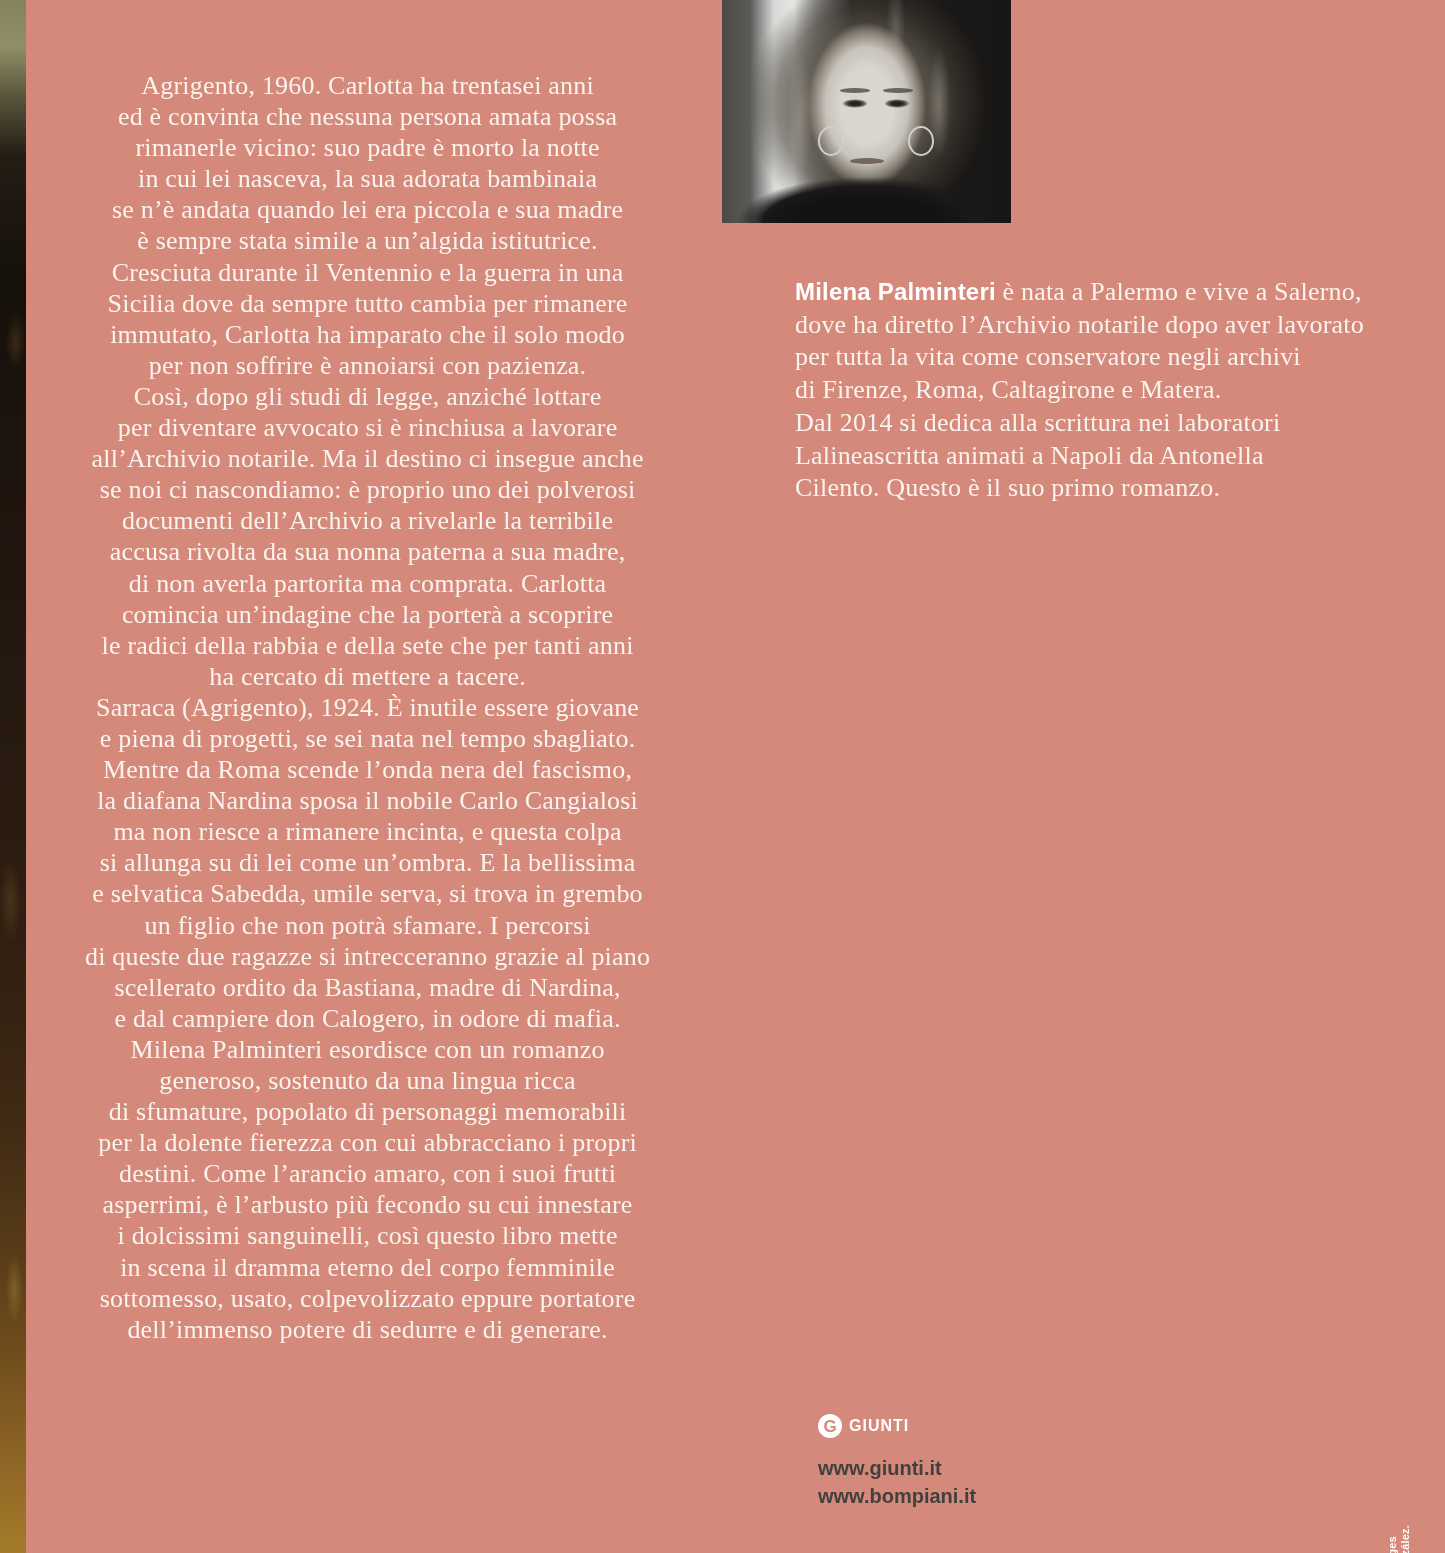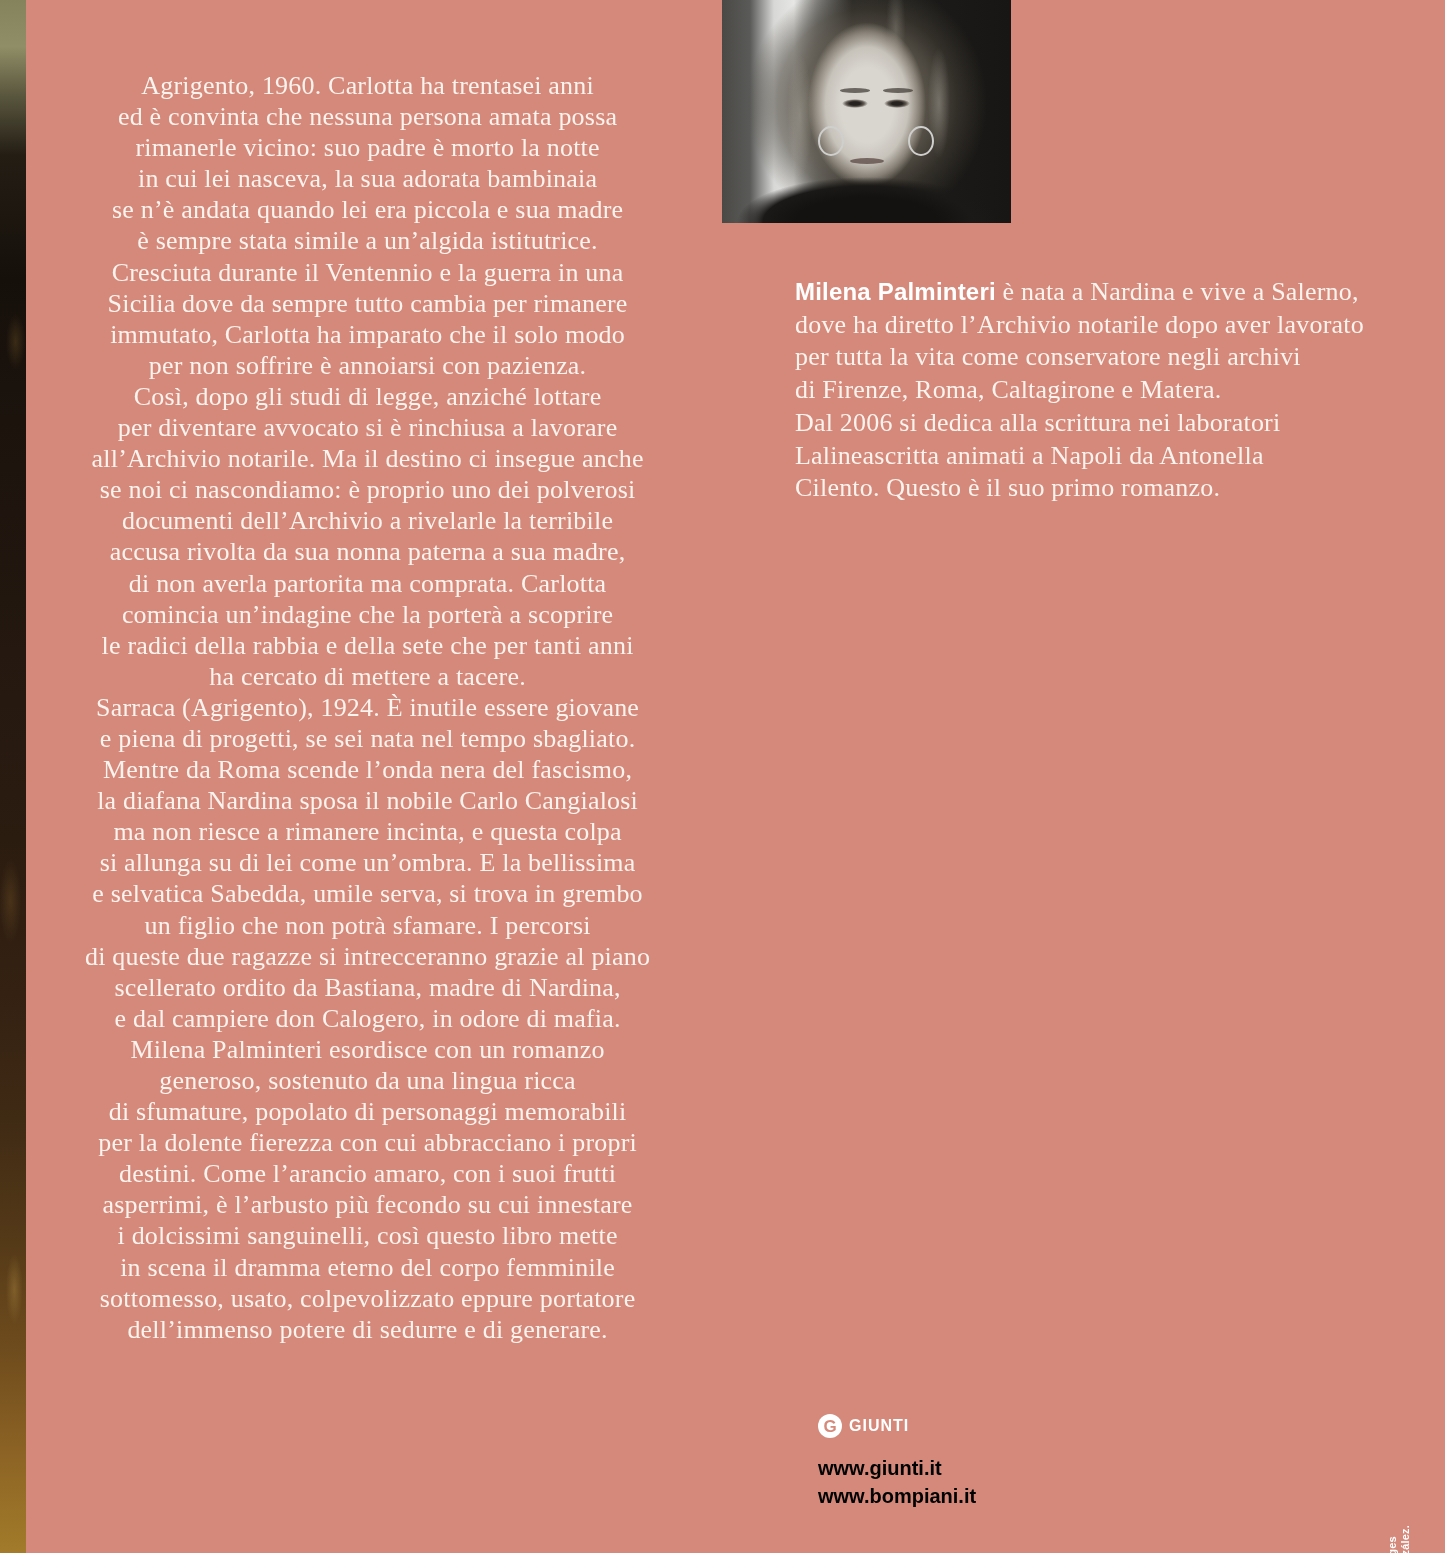--- a/index.html
+++ b/index.html
@@ -94,21 +94,21 @@
   .publisher{position:absolute;left:818px;top:1414px;color:#fff;
     font-family:"Liberation Sans", sans-serif;}
   .logo-row{display:flex;align-items:center;gap:7px;}
   .logo-g{
     width:24px;height:24px;border-radius:50%;background:#ffffff;
     display:flex;align-items:center;justify-content:center;
     color:#d5897a;font-weight:bold;font-size:17px;line-height:1;
     font-family:"Liberation Sans", sans-serif;
   }
   .logo-word{font-weight:bold;font-size:16px;letter-spacing:1px;color:#fff;}
-  .websites{margin-top:16px;font-weight:bold;font-size:20px;line-height:28px;color:#000000;white-space:pre;}
+  .websites{margin-top:16px;font-weight:bold;font-size:20px;line-height:28px;color:#404040;white-space:pre;}
 
   
   .credits{
     position:absolute;right:33px;bottom:28px;
     transform:rotate(-90deg);transform-origin:100% 100%;
     color:#ffffff;font-family:"Liberation Sans", sans-serif;
     font-weight:bold;font-size:11px;line-height:13px;
     white-space:pre;letter-spacing:.2px;
   }
 </style>
@@ -168,25 +168,25 @@
 di sfumature, popolato di personaggi memorabili
 per la dolente fierezza con cui abbracciano i propri
 destini. Come l’arancio amaro, con i suoi frutti
 asperrimi, è l’arbusto più fecondo su cui innestare
 i dolcissimi sanguinelli, così questo libro mette
 in scena il dramma eterno del corpo femminile
 sottomesso, usato, colpevolizzato eppure portatore
 dell’immenso potere di sedurre e di generare.</div>
 
   <div class="bio">
-    <div><span class="name">Milena Palminteri</span><span> è nata a Nardina e vive a Salerno,</span></div>
+    <div><span class="name">Milena Palminteri</span><span> è nata a Palermo e vive a Salerno,</span></div>
     <div class="lines">dove ha diretto l’Archivio notarile dopo aver lavorato
 per tutta la vita come conservatore negli archivi
 di Firenze, Roma, Caltagirone e Matera.
-Dal 2006 si dedica alla scrittura nei laboratori
+Dal 2014 si dedica alla scrittura nei laboratori
 Lalineascritta animati a Napoli da Antonella
 Cilento. Questo è il suo primo romanzo.</div>
   </div>
 
   <div class="publisher">
     <div class="logo-row">
       <span class="logo-g">G</span>
       <span class="logo-word">GIUNTI</span>
     </div>
     <div class="websites lines">www.giunti.it

